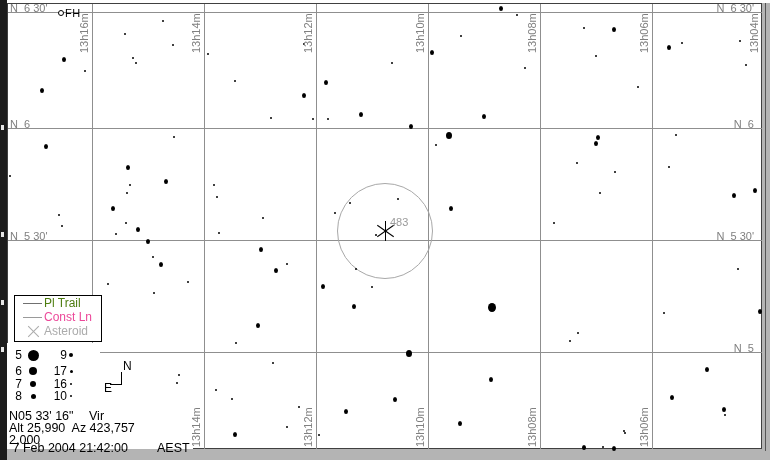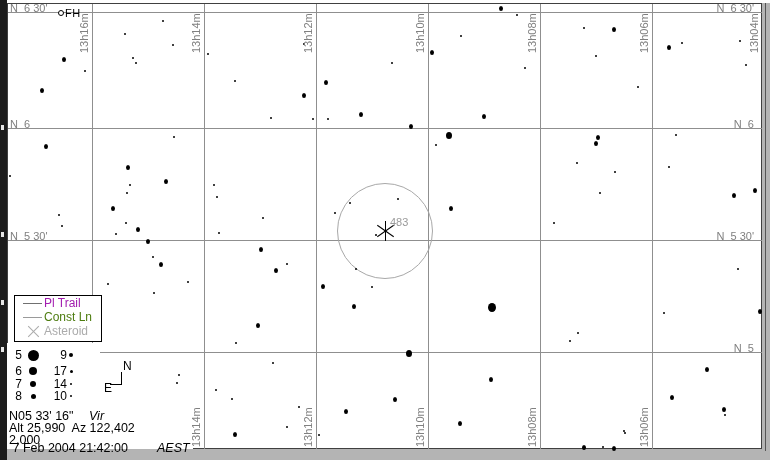--- a/index.html
+++ b/index.html
@@ -54,21 +54,21 @@
   .info-area{left:7px;top:394px;width:186px;height:55px;}
   .mag-row-num{position:absolute;font-size:12px;color:#000;z-index:3;text-align:right;}
   .mag-dot{position:absolute;background:#000;border-radius:50%;z-index:3;}
   .compass{position:absolute;z-index:3;}
   .compass-n{position:absolute;left:123px;top:359px;font-size:12px;color:#000;}
   .compass-e{position:absolute;left:104px;top:381px;font-size:12px;color:#000;}
   .compass-v{position:absolute;left:121px;top:372px;width:1px;height:13px;background:#000;}
   .compass-h{position:absolute;left:110px;top:384px;width:12px;height:1px;background:#000;}
   .info{position:absolute;left:9px;top:0;z-index:5;font-size:12.5px;color:#000;white-space:pre;}
   .i1{top:397px;} .i2{top:409px;} .i3{top:421px;} .i4{top:433px;} .i5{top:441px;}
-  .info .sp{position:absolute;white-space:pre;font-style:italic;}
+  .info .sp{position:absolute;white-space:pre;}
 </style>
 </head>
 <body>
 
 <div id="screen">
   <div class="top-strip"></div>
 
   <div class="chart-panel"></div>
   <div class="right-line"></div>
 
@@ -97,44 +97,44 @@
     <div class="ast-label">483</div>
 
     <div class="comet-marker">
       <span class="comet-circle"></span>
       <span class="comet-label">FH</span>
     </div>
 
     <div class="legend">
       <div class="legend-row" style="top:1px;left:13px;">
         <i class="legend-sample-line" style="background:#707070;"></i>
-        <span class="legend-text" style="color:#a21caf;">Pl Trail</span>
+        <span class="legend-text" style="color:#4d7c0f;">Pl Trail</span>
       </div>
       <div class="legend-row" style="top:15px;left:13px;">
         <i class="legend-sample-line" style="background:#9a9a9a;"></i>
-        <span class="legend-text" style="color:#4d7c0f;">Const Ln</span>
+        <span class="legend-text" style="color:#ec4899;">Const Ln</span>
       </div>
       <div class="legend-row" style="top:29px;left:13px;">
         <span class="legend-x">
           <i style="transform:rotate(45deg);"></i>
             <i style="transform:rotate(-45deg);"></i>
         </span>
         <span class="legend-text" style="color:#ababab;">Asteroid</span>
       </div>
     </div>
 
     <div class="compass">
       <span class="compass-n">N</span>
       <span class="compass-e">E</span>
       <i class="compass-v"></i>
       <i class="compass-h"></i>
     </div>
 
     <div class="info i2"><span>N05 33' 16"</span><span class="sp" style="left:80px;">Vir</span></div>
-    <div class="info i3">Alt 25,990  Az 122,402</div>
+    <div class="info i3">Alt 25,990  Az 423,757</div>
     <div class="info i4">2,000</div>
     <div class="info i5"><span> 7 Feb 2004 21:42:00</span><span class="sp" style="left:148px;">AEST</span></div>
   <div class="star" style="left: 62px; top: 57px; width: 4px; height: 5px;"></div>
       <div class="star" style="left: 84px; top: 70px; width: 2px; height: 2px;"></div>
       <div class="star" style="left: 40px; top: 88px; width: 4px; height: 5px;"></div>
       <div class="star" style="left: 124px; top: 33px; width: 2px; height: 2px;"></div>
       <div class="star" style="left: 132px; top: 57px; width: 2px; height: 2px;"></div>
       <div class="star" style="left: 135px; top: 62px; width: 2px; height: 2px;"></div>
       <div class="star" style="left: 172px; top: 44px; width: 2px; height: 2px;"></div>
       <div class="star" style="left: 162px; top: 20px; width: 2px; height: 2px;"></div>
@@ -263,21 +263,21 @@
       <div class="mag-row-num" style="left: 10px; width: 12px; top: 348px;">5</div>
       <div class="mag-dot" style="left: 27.5px; top: 349.5px; width: 11px; height: 11px;"></div>
       <div class="mag-row-num" style="left: 50px; width: 17px; top: 348px;">9</div>
       <div class="mag-dot" style="left: 69px; top: 353px; width: 4px; height: 4px;"></div>
       <div class="mag-row-num" style="left: 10px; width: 12px; top: 364px;">6</div>
       <div class="mag-dot" style="left: 29px; top: 367px; width: 8px; height: 8px;"></div>
       <div class="mag-row-num" style="left: 50px; width: 17px; top: 364px;">17</div>
       <div class="mag-dot" style="left: 69.5px; top: 369.5px; width: 3px; height: 3px;"></div>
       <div class="mag-row-num" style="left: 10px; width: 12px; top: 377px;">7</div>
       <div class="mag-dot" style="left: 30px; top: 381px; width: 6px; height: 6px;"></div>
-      <div class="mag-row-num" style="left: 50px; width: 17px; top: 377px;">14</div>
+      <div class="mag-row-num" style="left: 50px; width: 17px; top: 377px;">16</div>
       <div class="mag-dot" style="left: 70px; top: 383px; width: 2px; height: 2px;"></div>
       <div class="mag-row-num" style="left: 10px; width: 12px; top: 389px;">8</div>
       <div class="mag-dot" style="left: 30.5px; top: 393.5px; width: 5px; height: 5px;"></div>
       <div class="mag-row-num" style="left: 50px; width: 17px; top: 389px;">10</div>
       <div class="mag-dot" style="left: 70px; top: 395px; width: 2px; height: 2px;"></div>
     </div>
 
   <div class="edge-left">
     <i class="edge-mark" style="top:125px;"></i>
     <i class="edge-mark" style="top:232px;"></i>

